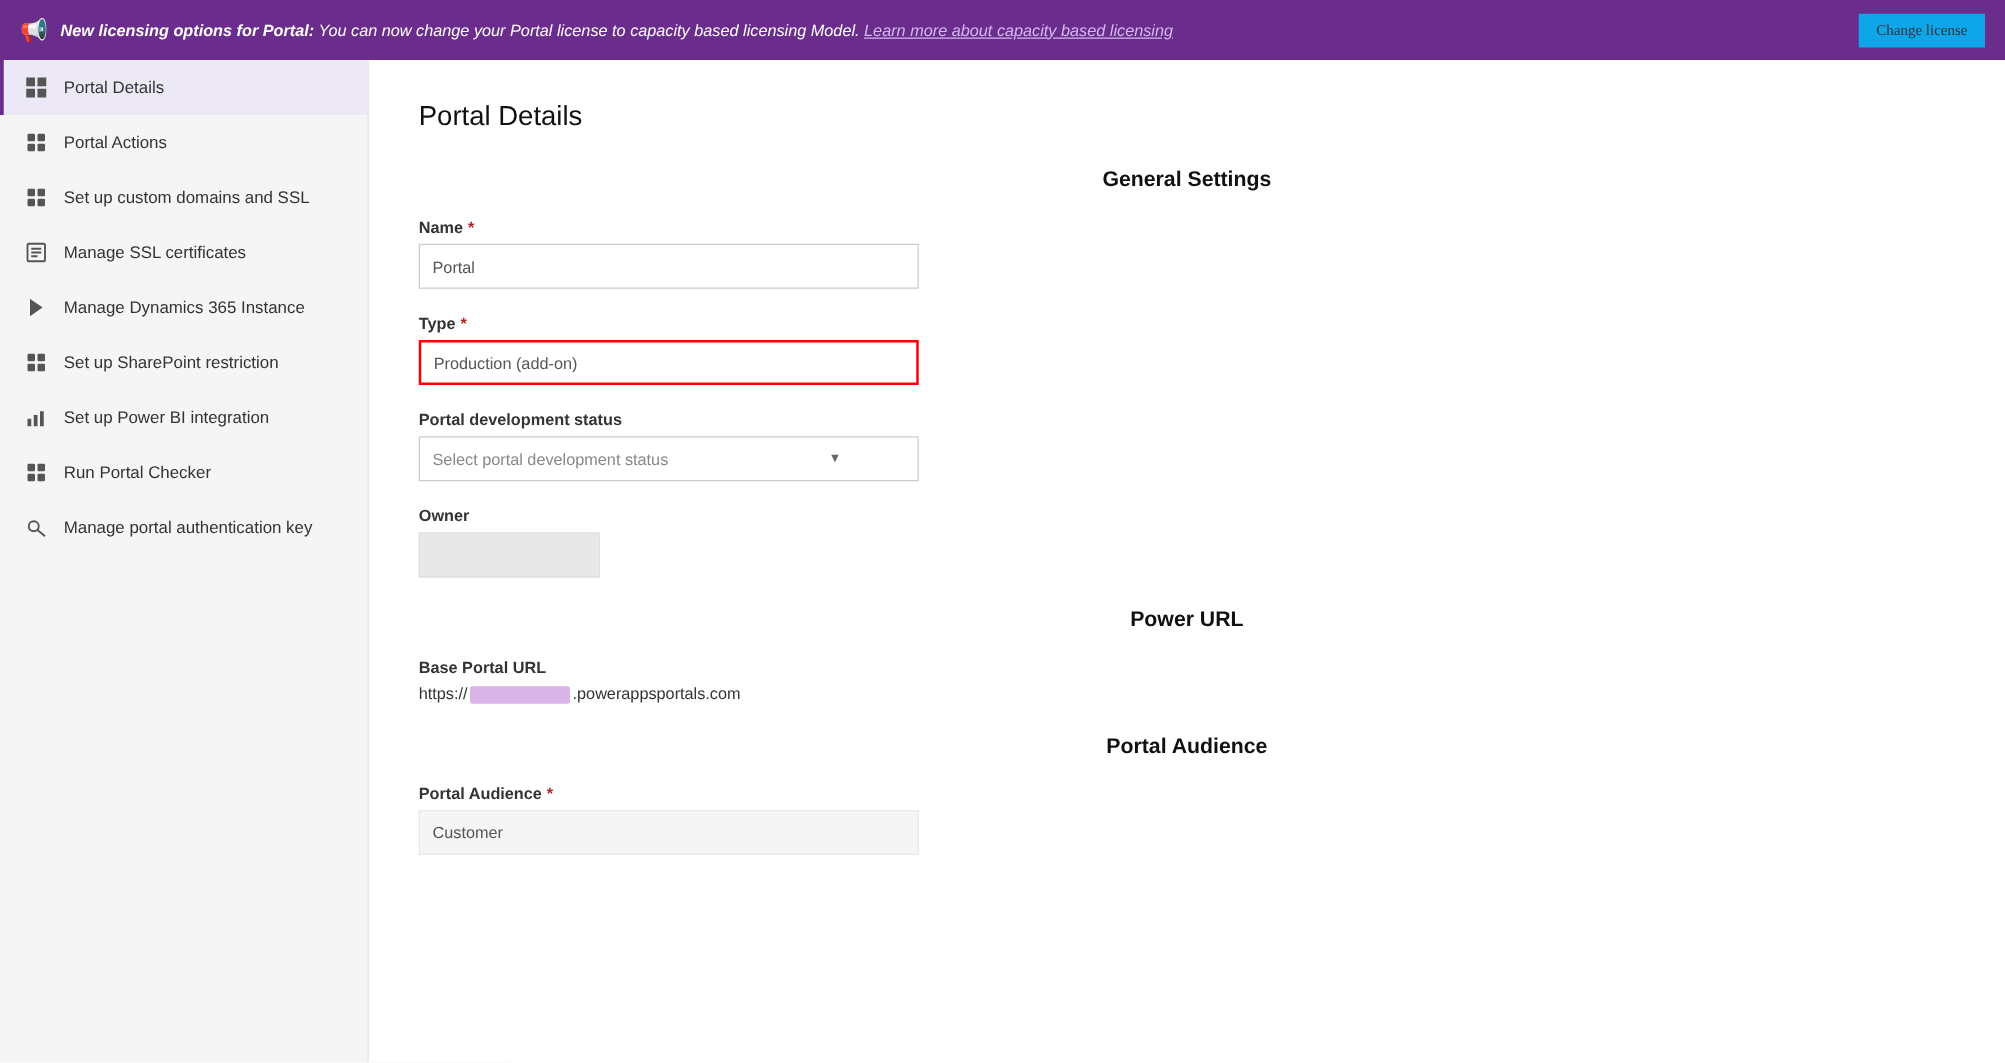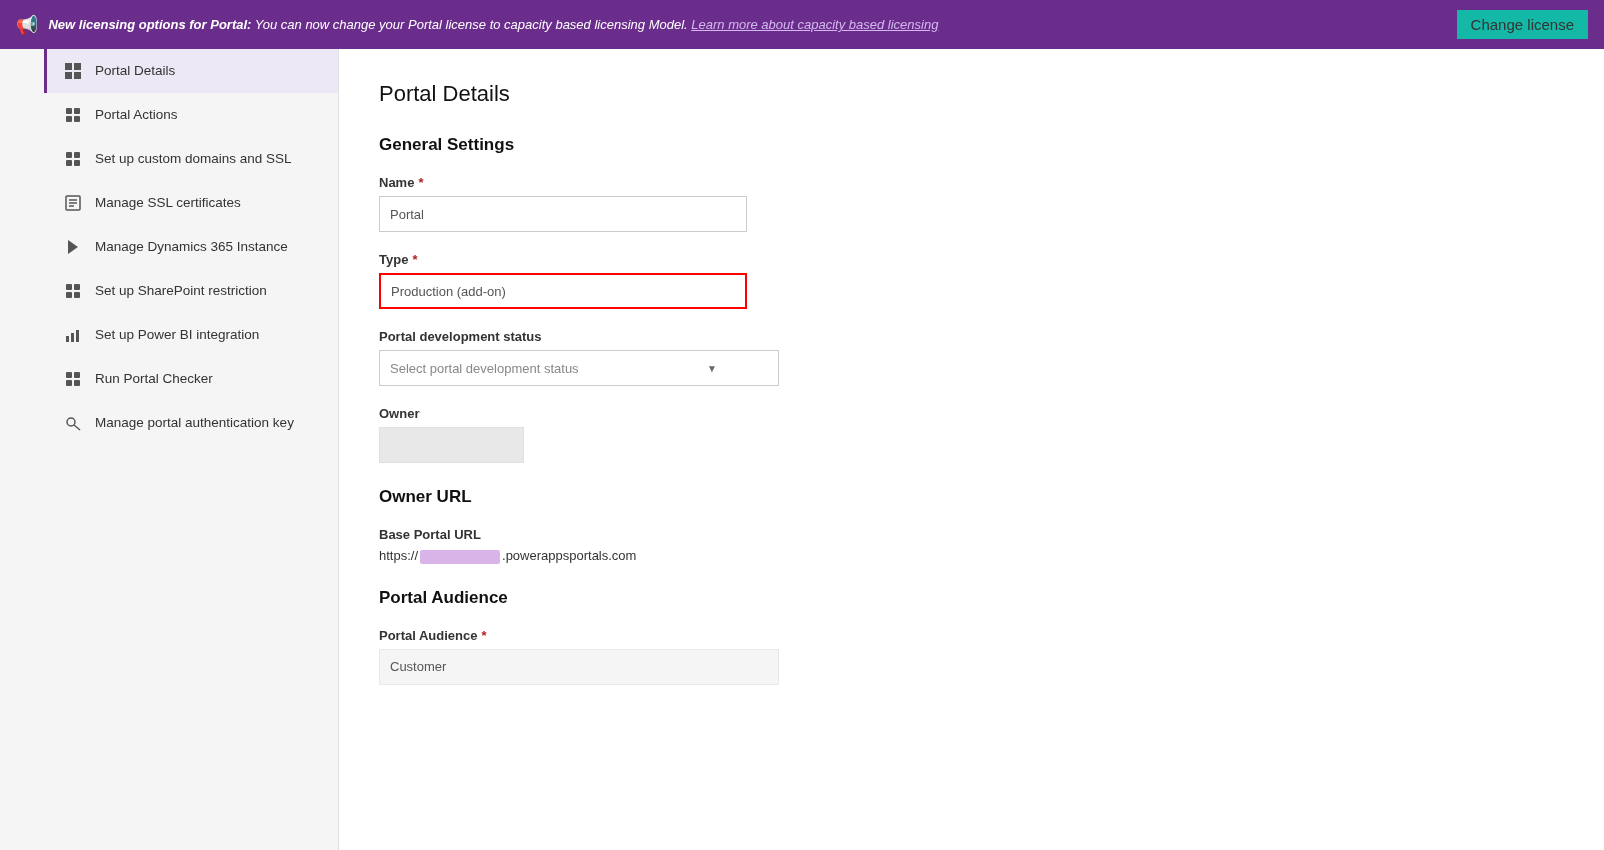--- a/index.html
+++ b/index.html
@@ -13,35 +13,35 @@
       display: flex;
       align-items: center;
       gap: 10px;
       min-height: 48px;
       flex-shrink: 0;
     }
     .banner-icon { font-size: 18px; flex-shrink: 0; }
     .banner-text { flex: 1; font-size: 13px; font-style: italic; }
     .banner-text a { color: #d4b8f0; text-decoration: underline; cursor: pointer; }
     .banner-btn {
-      background: #14b8a6;
+      background: #0ea5e9;
       color: #333;
       border: none;
       padding: 6px 14px;
-      font-size: 15px;
+      font-size: 12px;
       cursor: pointer;
       flex-shrink: 0;
+      font-family: Liberation Serif, serif;
     }
 
     
     .main-layout {
       display: flex;
       flex: 1;
       overflow: hidden;
-      padding-left: 44px;
     }
 
     
     .sidebar {
       width: 295px;
       background: #f5f5f5;
       border-right: 1px solid #e0e0e0;
       overflow-y: auto;
       flex-shrink: 0;
     }
@@ -81,34 +81,35 @@
       font-size: 22px;
       font-weight: 400;
       color: #111;
       margin-bottom: 28px;
     }
     .section-title {
       font-size: 17px;
       font-weight: 600;
       color: #111;
       margin-bottom: 20px;
+      text-align: center;
     }
     .field-group { margin-bottom: 20px; }
     .field-label {
       font-size: 13px;
       font-weight: 600;
       color: #333;
       margin-bottom: 6px;
       display: flex;
       align-items: flex-end;
       gap: 4px;
     }
     .required-star { color: #b22222; }
     .field-input {
-      width: 368px;
+      width: 400px;
       height: 36px;
       border: 1px solid #ccc;
       padding: 0 10px;
       font-size: 13px;
       color: #555;
       background: white;
     }
     .field-input.highlighted {
       border: 2px solid red;
     }
@@ -322,21 +323,21 @@
     </div>
 
 
     <div class="field-group section-divider">
       <div class="field-label">
         <span>Owner</span>
       </div>
       <div class="owner-bar"></div>
     </div>
 
-    <h2 class="section-title">Owner URL</h2>
+    <h2 class="section-title">Power URL</h2>
     <div class="field-group section-divider">
       <div class="field-label">
         <span>Base Portal URL</span>
       </div>
       <div class="url-text">
         <span>https://</span><span class="url-redacted"></span><span>.powerappsportals.com</span>
       </div>
     </div>
 
     <h2 class="section-title">Portal Audience</h2>

